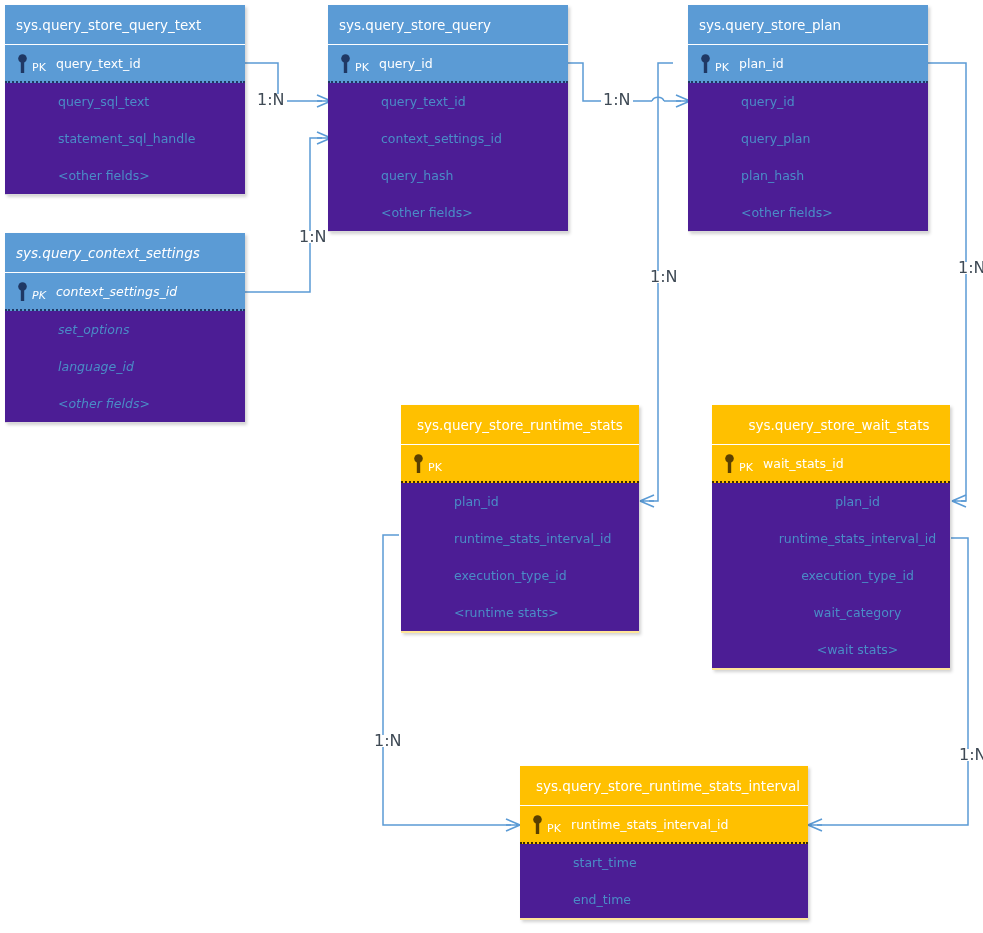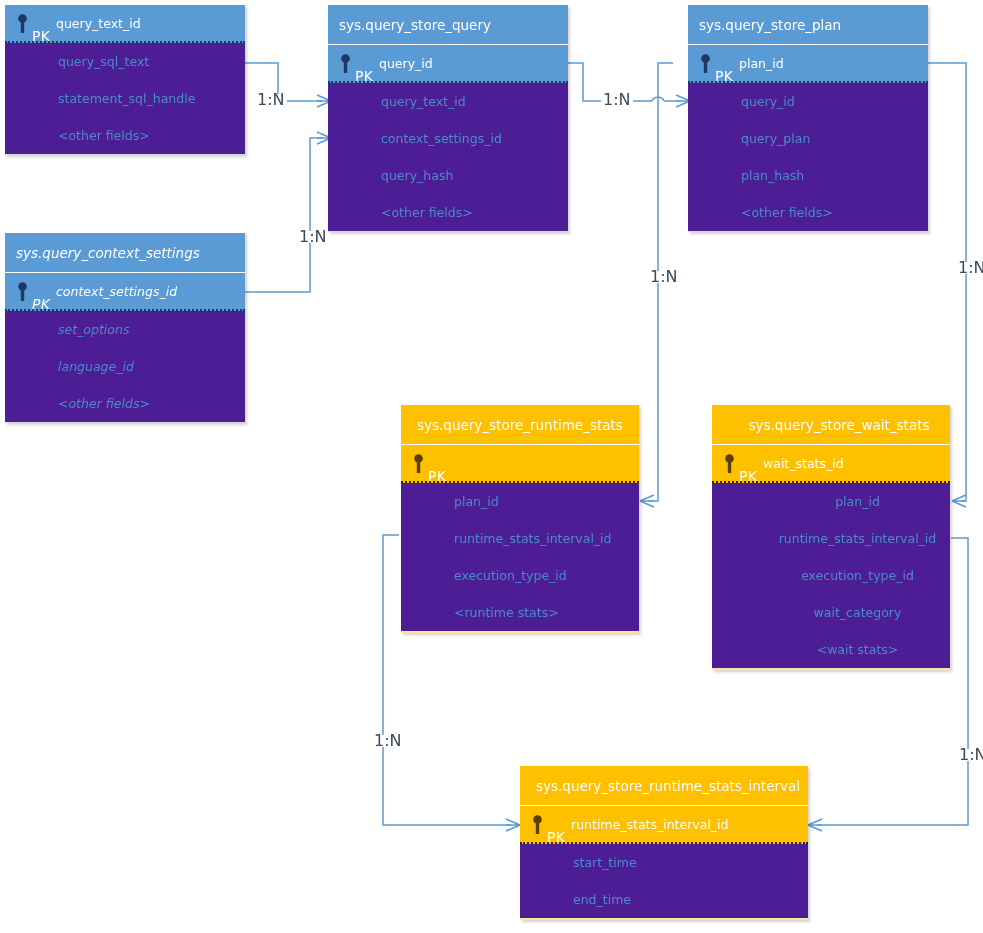--- a/index.html
+++ b/index.html
@@ -55,22 +55,22 @@
   .ent-pk .pk-key {
     position: absolute;
     left: 12px;
     top: 9px;
     width: 11px;
     height: 20px;
   }
   .ent-pk .pk-tag {
     position: absolute;
     left: 27px;
-    top: 12px;
-    font-size: 14px;
+    top: 4px;
+    font-size: 11px;
     letter-spacing: 0.2px;
   }
   .ent-pk .pk-name {
     position: absolute;
     left: 51px;
     top: 0;
   }
   .ent-body {
     box-sizing: border-box;
     background: #4c1d95;
@@ -178,20 +178,21 @@
 
   <div class="card-label" style="left:648px; top:271px;">1:N</div>
 
   <div class="card-label" style="left:956px; top:262px;">1:N</div>
 
   <div class="card-label" style="left:372px; top:735px;">1:N</div>
 
   <div class="card-label" style="left:957px; top:749px;">1:N</div>
 
   <div class="entity theme-blue" style="left:5px; top:5px; width:240px;">
+    <div class="ent-title">sys.query_store_query_text</div>
     <div class="ent-pk">
       <svg class="pk-key" viewBox="0 0 11 20">
         <circle cx="5.5" cy="4.5" r="4.3" fill="currentColor"></circle>
         <rect x="3.8" y="6" width="3.4" height="13" fill="currentColor"></rect>
       </svg>
       <span class="pk-tag">PK</span>
       <span class="pk-name">query_text_id</span>
     </div>
     <div class="ent-body">
       <div class="ent-field">query_sql_text</div>

